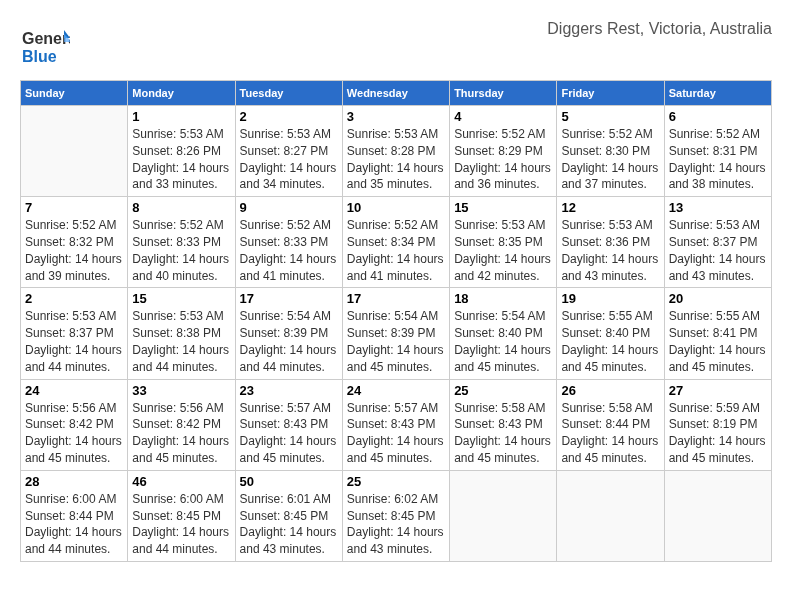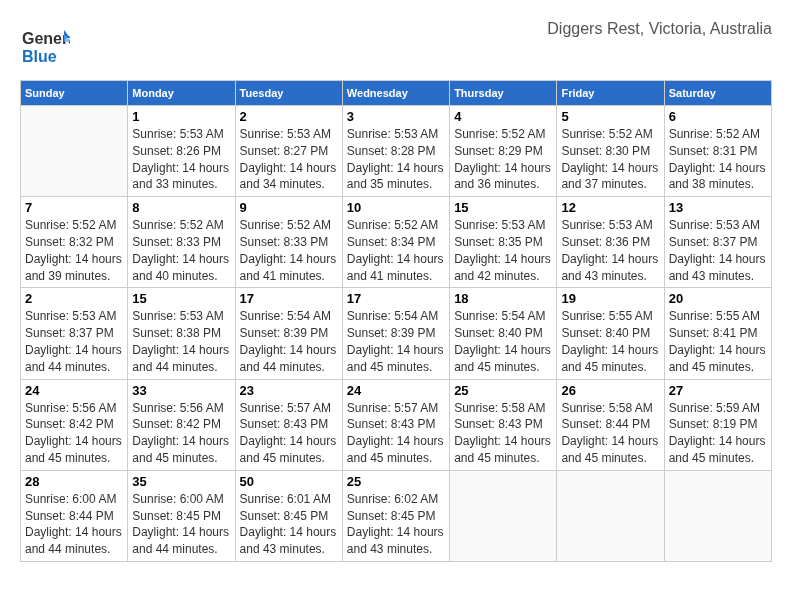--- a/index.html
+++ b/index.html
@@ -301,21 +301,21 @@
       </tr>
       <tr>
         <td>
           <span class="day-number">28</span>
           <div class="day-info" style="white-space: pre-line;">Sunrise: 6:00 AM
 Sunset: 8:44 PM
 Daylight: 14 hours
 and 44 minutes.</div>
         </td>
         <td>
-          <span class="day-number">35</span>
+          <span class="day-number">46</span>
           <div class="day-info" style="white-space: pre-line;">Sunrise: 6:00 AM
 Sunset: 8:45 PM
 Daylight: 14 hours
 and 44 minutes.</div>
         </td>
         <td>
           <span class="day-number">50</span>
           <div class="day-info" style="white-space: pre-line;">Sunrise: 6:01 AM
 Sunset: 8:45 PM
 Daylight: 14 hours

